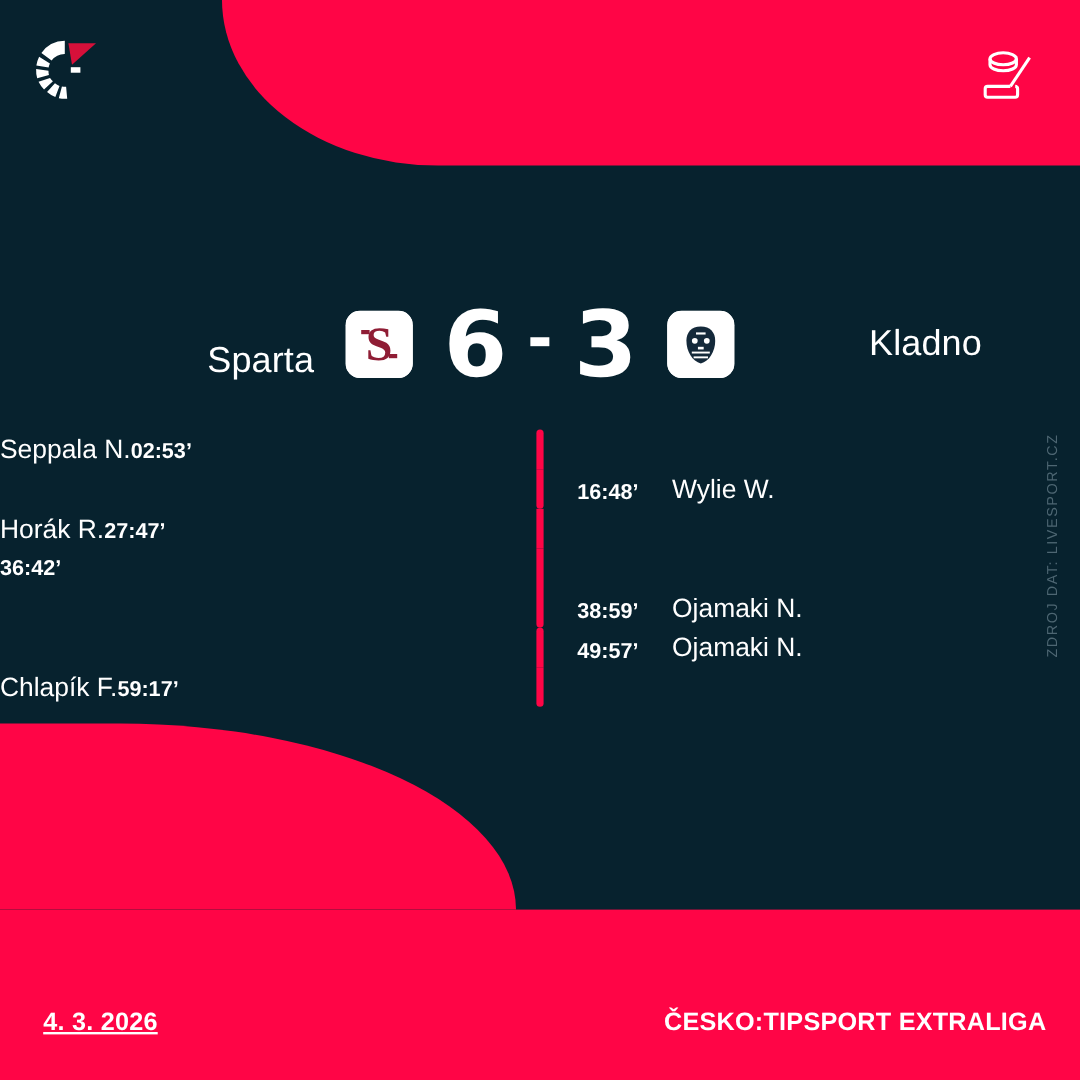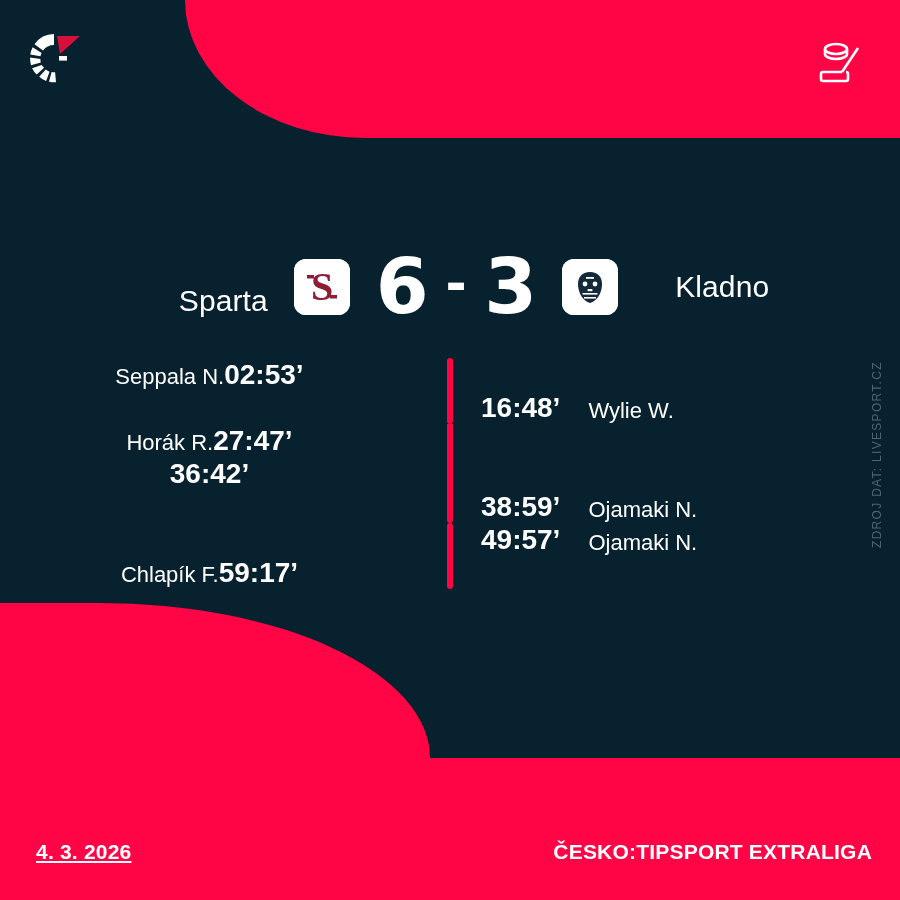--- a/index.html
+++ b/index.html
@@ -82,22 +82,22 @@
     letter-spacing: 0.1px;
   }
   .team-name.home {
     width: 180px;
     text-align: right;
     padding-right: 26px;
     margin-top: 27px;
   }
   .team-name.away {
     width: 180px;
-    text-align: center;
-    padding-left: 14px;
+    text-align: right;
+    padding-left: 26px;
   }
   .crest {
     width: 56px;
     height: 56px;
     border-radius: 12px;
     background: #ffffff;
     display: flex;
     align-items: center;
     justify-content: center;
     flex: 0 0 auto;
@@ -134,21 +134,21 @@
     width: 900px;
   }
   .goal-row {
     display: flex;
     align-items: center;
     height: 33px;
   }
   .side-home {
     width: 435px;
     display: flex;
-    justify-content: center;
+    justify-content: flex-start;
     align-items: baseline;
     gap: 0;
     padding-right: 16px;
     box-sizing: border-box;
   }
   .side-away {
     width: 435px;
     display: flex;
     justify-content: flex-start;
     align-items: flex-end;
@@ -171,21 +171,21 @@
   .divider-bar.cap-top { border-top-left-radius: 3px; border-top-right-radius: 3px; }
   .divider-bar.cap-bot { border-bottom-left-radius: 3px; border-bottom-right-radius: 3px; }
   .player {
     color: #ffffff;
     font-size: 22px;
     font-weight: 400;
     white-space: nowrap;
   }
   .gtime {
     color: #ffffff;
-    font-size: 28px;
+    font-size: 18px;
     font-weight: 700;
     white-space: nowrap;
   }
 
   
   .source {
     position: absolute;
     right: 8px;
     top: 368px;
     width: 22px;

